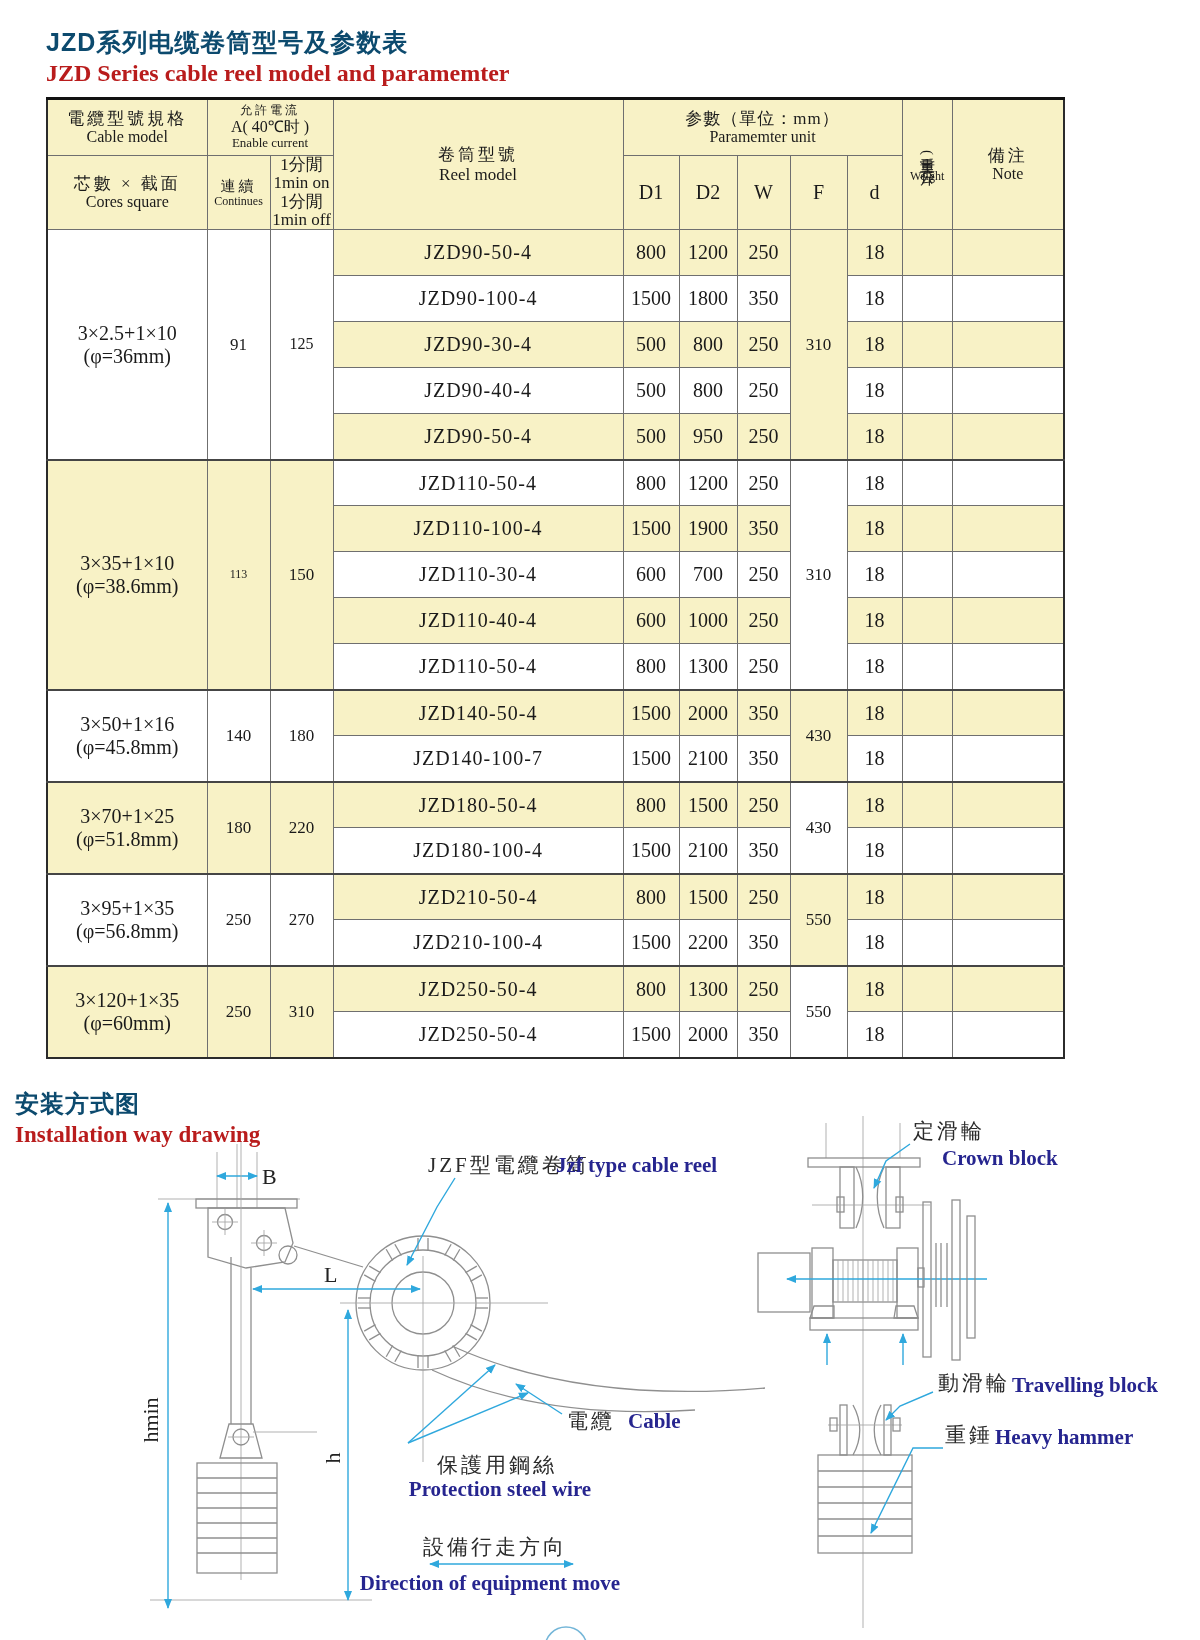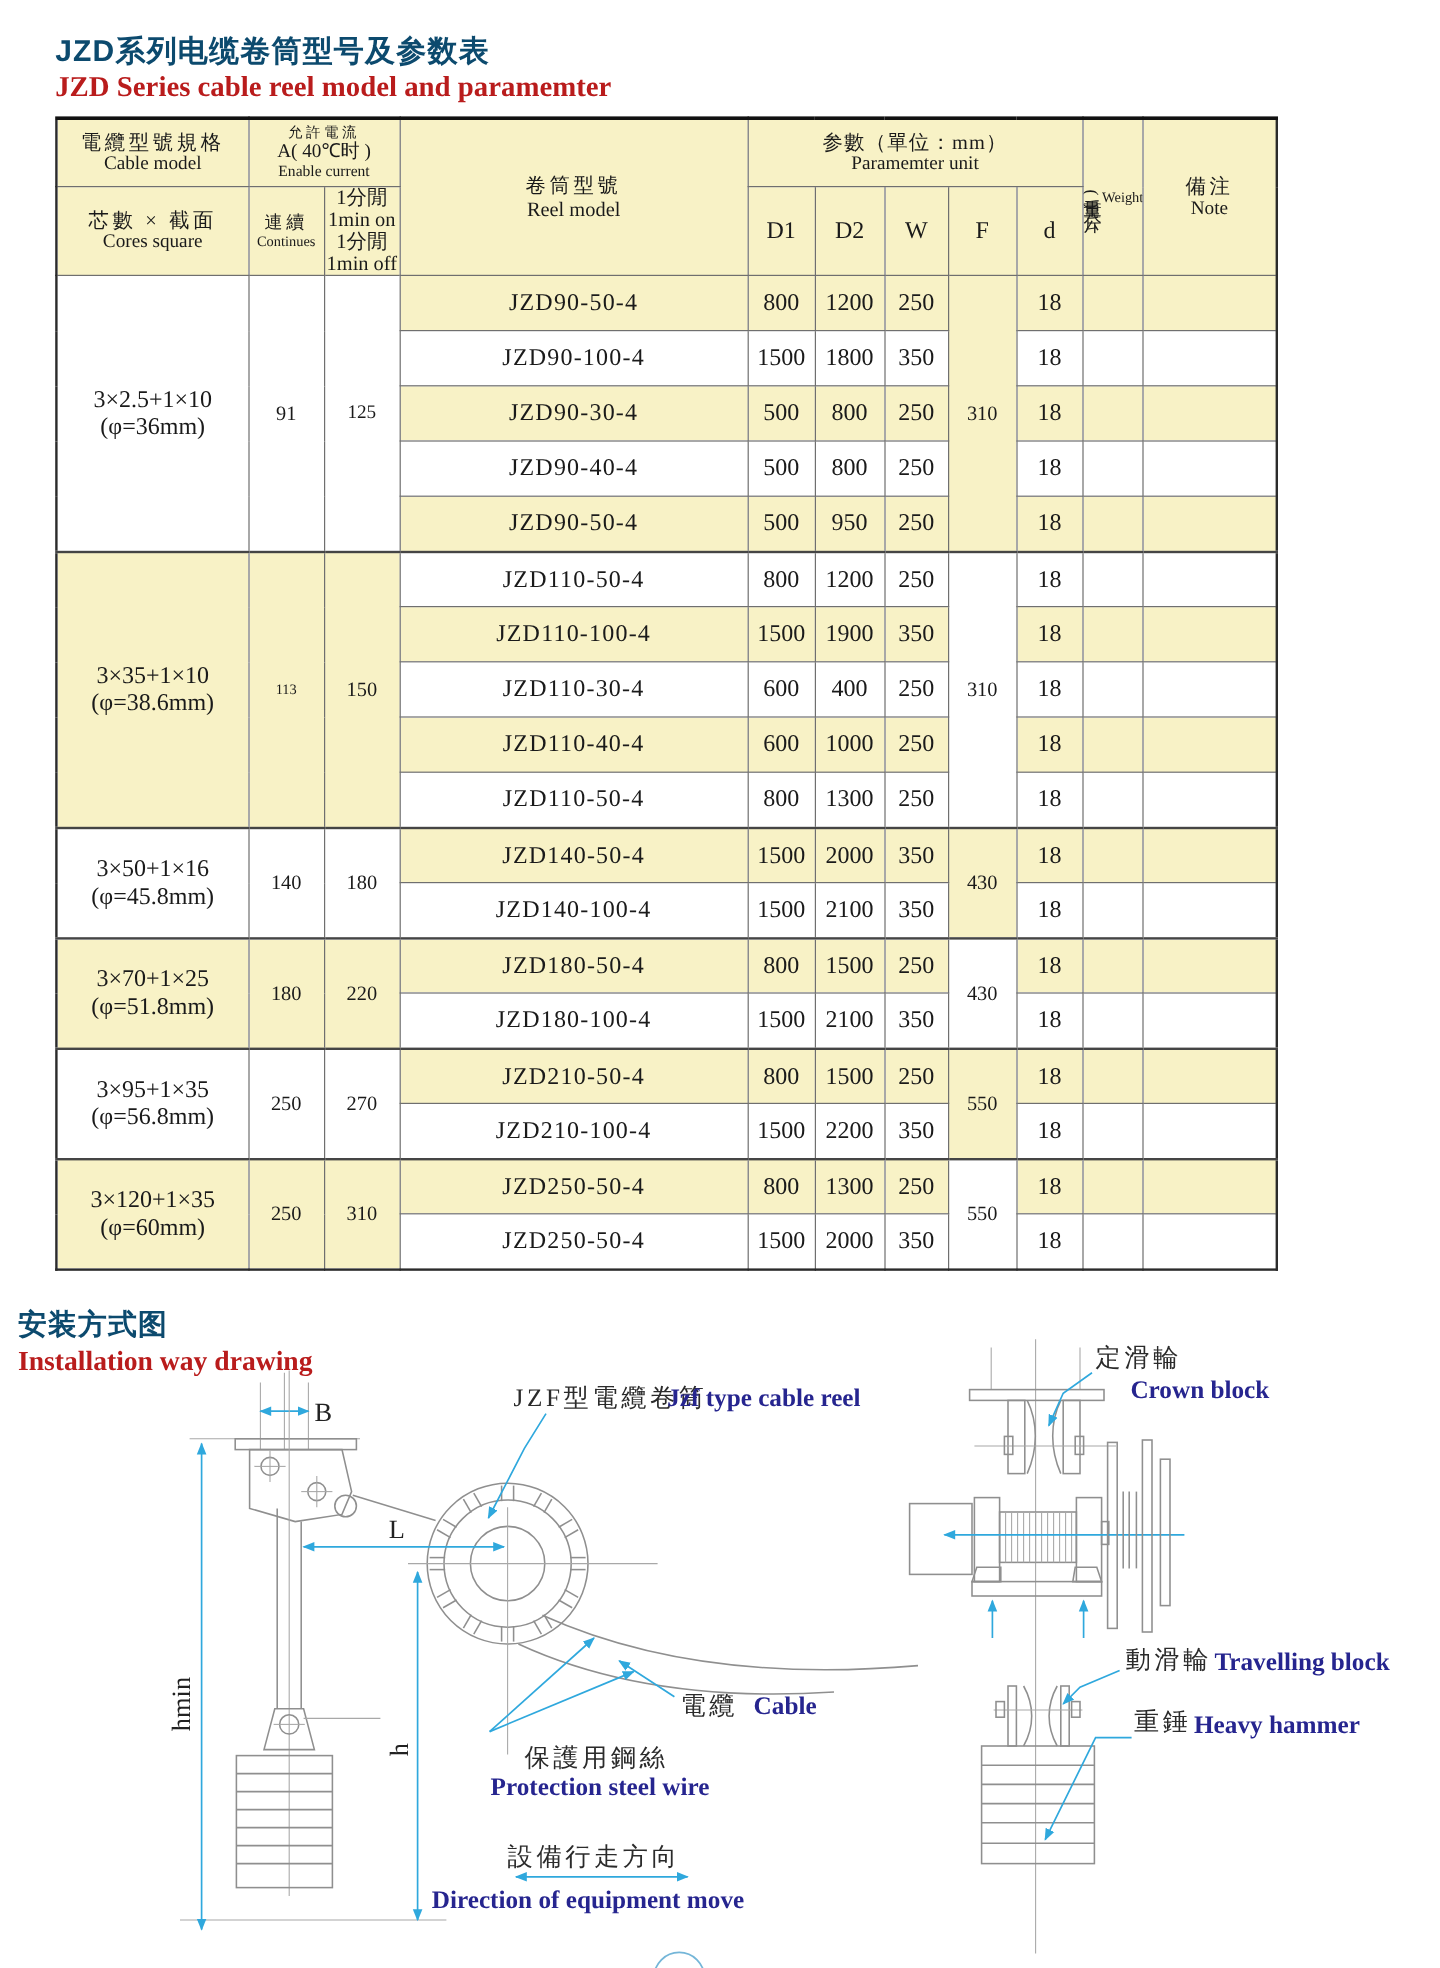--- a/index.html
+++ b/index.html
@@ -24,21 +24,21 @@
   .sm{font-size:12px;line-height:1.1;}
   .xs{font-size:17px;line-height:1.08;}
   tr.ry td{background:#f8f2c6;}
   tr.rw td{background:#ffffff;}
   tr td.bw{background:#ffffff;}
   tr td.by{background:#f8f2c6;}
   tr.gt td{border-top:2px solid #454545;}
   .cable2{font-size:16px;line-height:1.35;}
   .model{letter-spacing:1px;}
   .wv{writing-mode:vertical-rl;text-orientation:mixed;font-size:15px;letter-spacing:2px;display:inline-block;line-height:1;}
-  .wcol{display:flex;flex-direction:row;align-items:center;justify-content:center;gap:2px;height:100%;}
+  .wcol{display:flex;flex-direction:column;align-items:center;justify-content:center;gap:2px;height:100%;}
 
   
   .svgt-cn{font-family:"Liberation Serif",serif;fill:#2b2b2b;font-size:21px;letter-spacing:3px;}
   .svgt-en{font-family:"Liberation Serif",serif;fill:#26258f;font-size:21px;font-weight:bold;}
   .svgt-dim{font-family:"Liberation Serif",serif;fill:#222;font-size:22px;}
   .g1{stroke:#8f8f8f;stroke-width:1.3;fill:none;}
   .g2{stroke:#a8a8a8;stroke-width:0.9;fill:none;}
   .cy{stroke:#2fa8dd;stroke-width:1.4;fill:none;}
 </style>
 </head>
@@ -187,21 +187,21 @@
     <td>1500</td>
     <td>1900</td>
     <td>350</td>
     <td>18</td>
     <td></td>
     <td></td>
   </tr>
   <tr class="dr rw">
     <td class="model">JZD110-30-4</td>
     <td>600</td>
-    <td>400</td>
+    <td>700</td>
     <td>250</td>
     <td>18</td>
     <td></td>
     <td></td>
   </tr>
   <tr class="dr ry">
     <td class="model">JZD110-40-4</td>
     <td>600</td>
     <td>1000</td>
     <td>250</td>
@@ -229,21 +229,21 @@
     <td class="model">JZD140-50-4</td>
     <td>1500</td>
     <td>2000</td>
     <td>350</td>
     <td class="by" rowspan="2" style="font-size:17px">430</td>
     <td>18</td>
     <td></td>
     <td></td>
   </tr>
   <tr class="dr rw">
-    <td class="model">JZD140-100-4</td>
+    <td class="model">JZD140-100-7</td>
     <td>1500</td>
     <td>2100</td>
     <td>350</td>
     <td>18</td>
     <td></td>
     <td></td>
   </tr>
 
   <tr class="dr ry gt">
     <td class="by cable2" rowspan="2">

